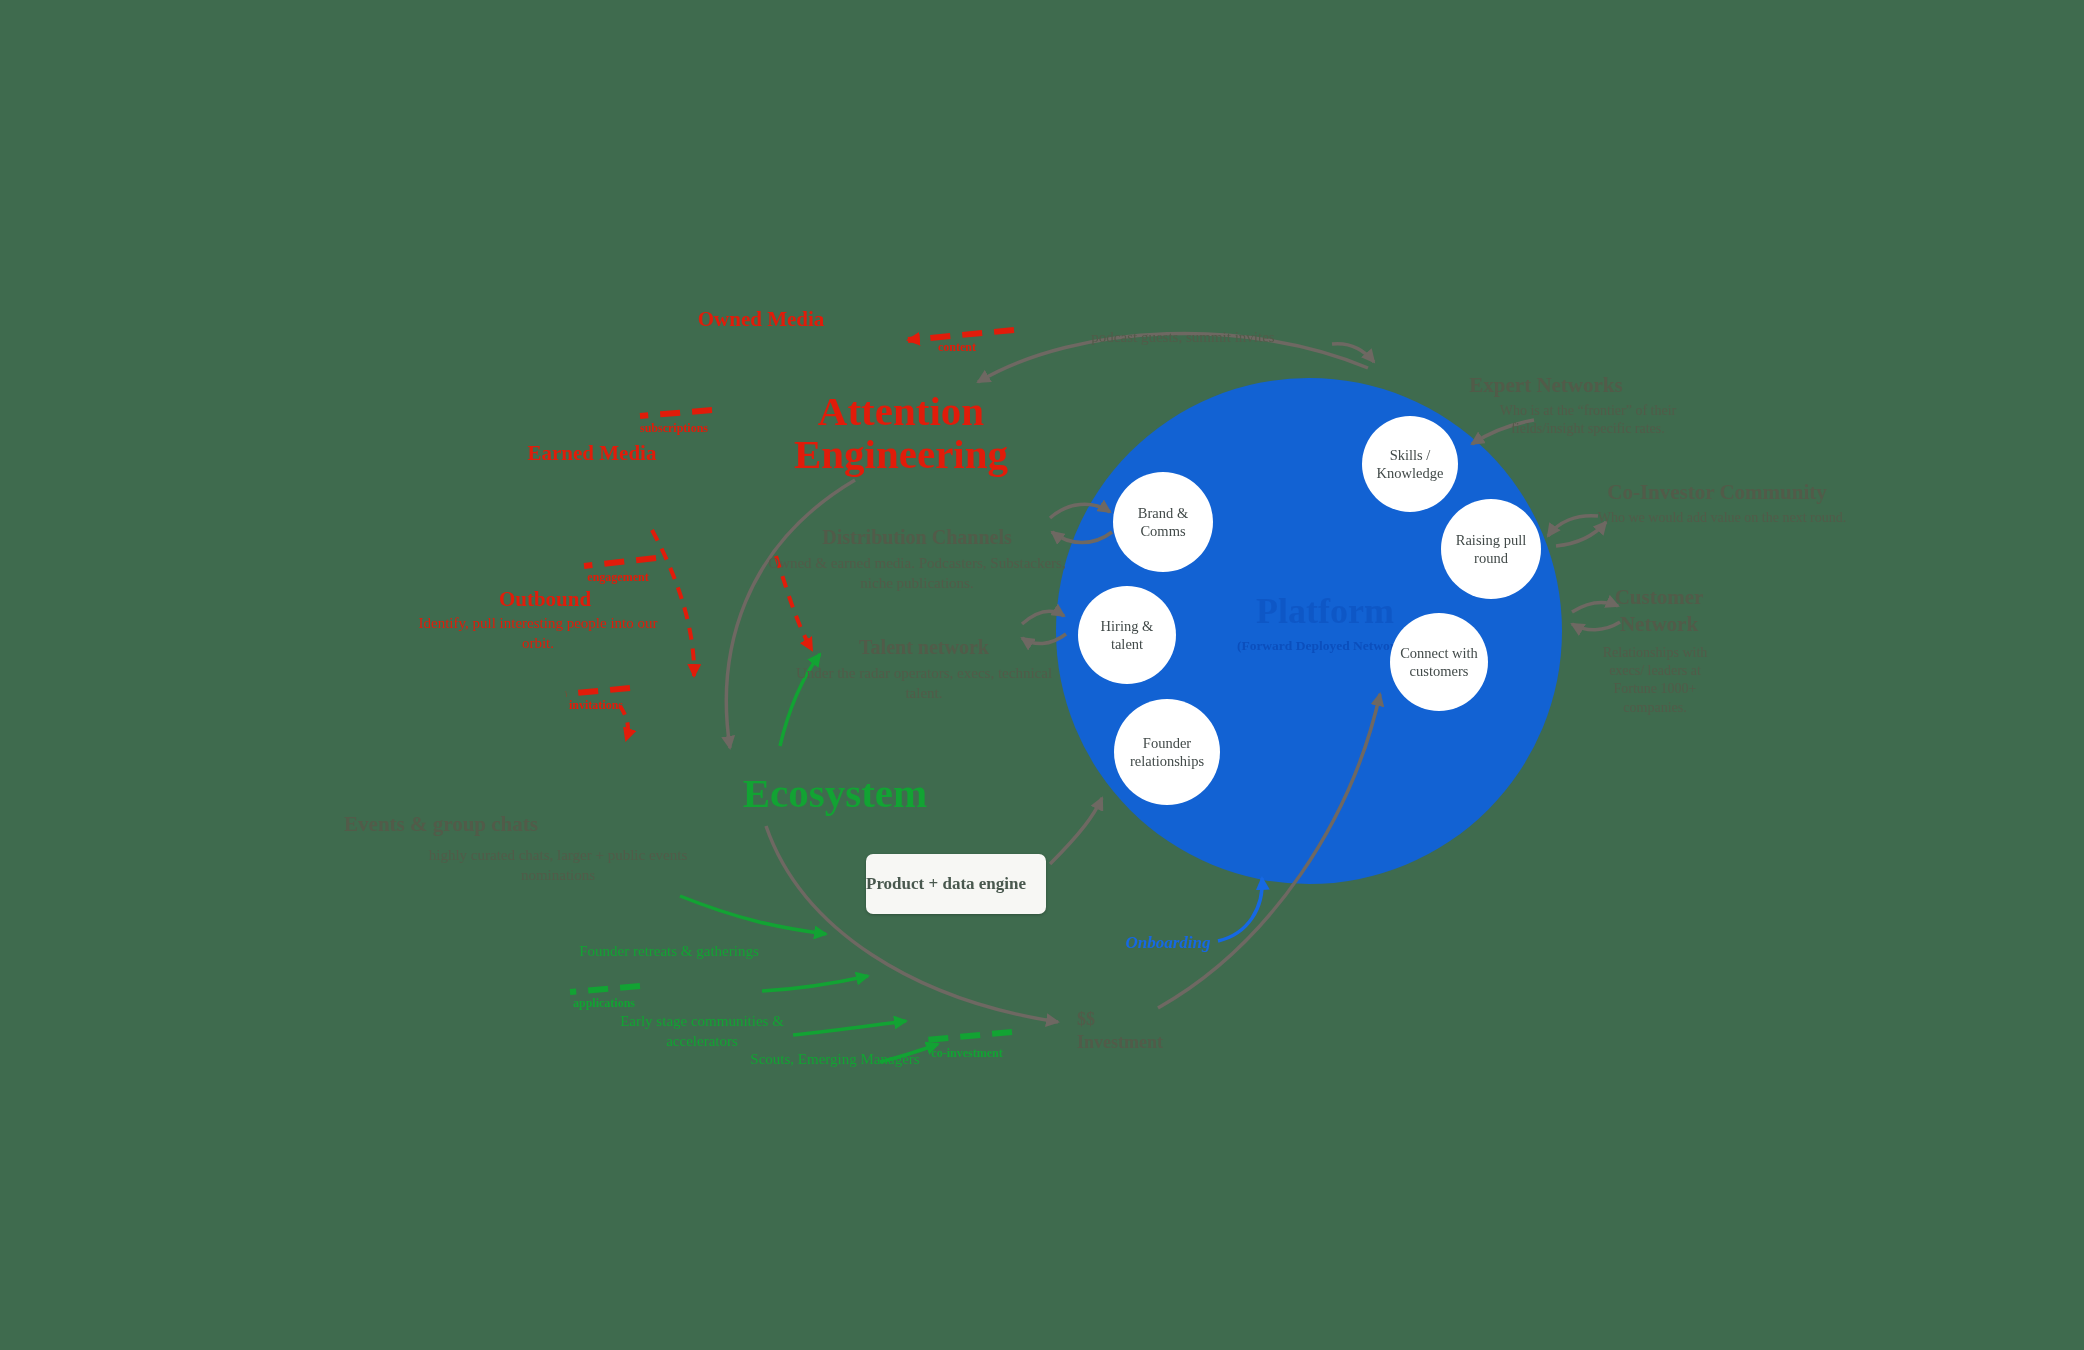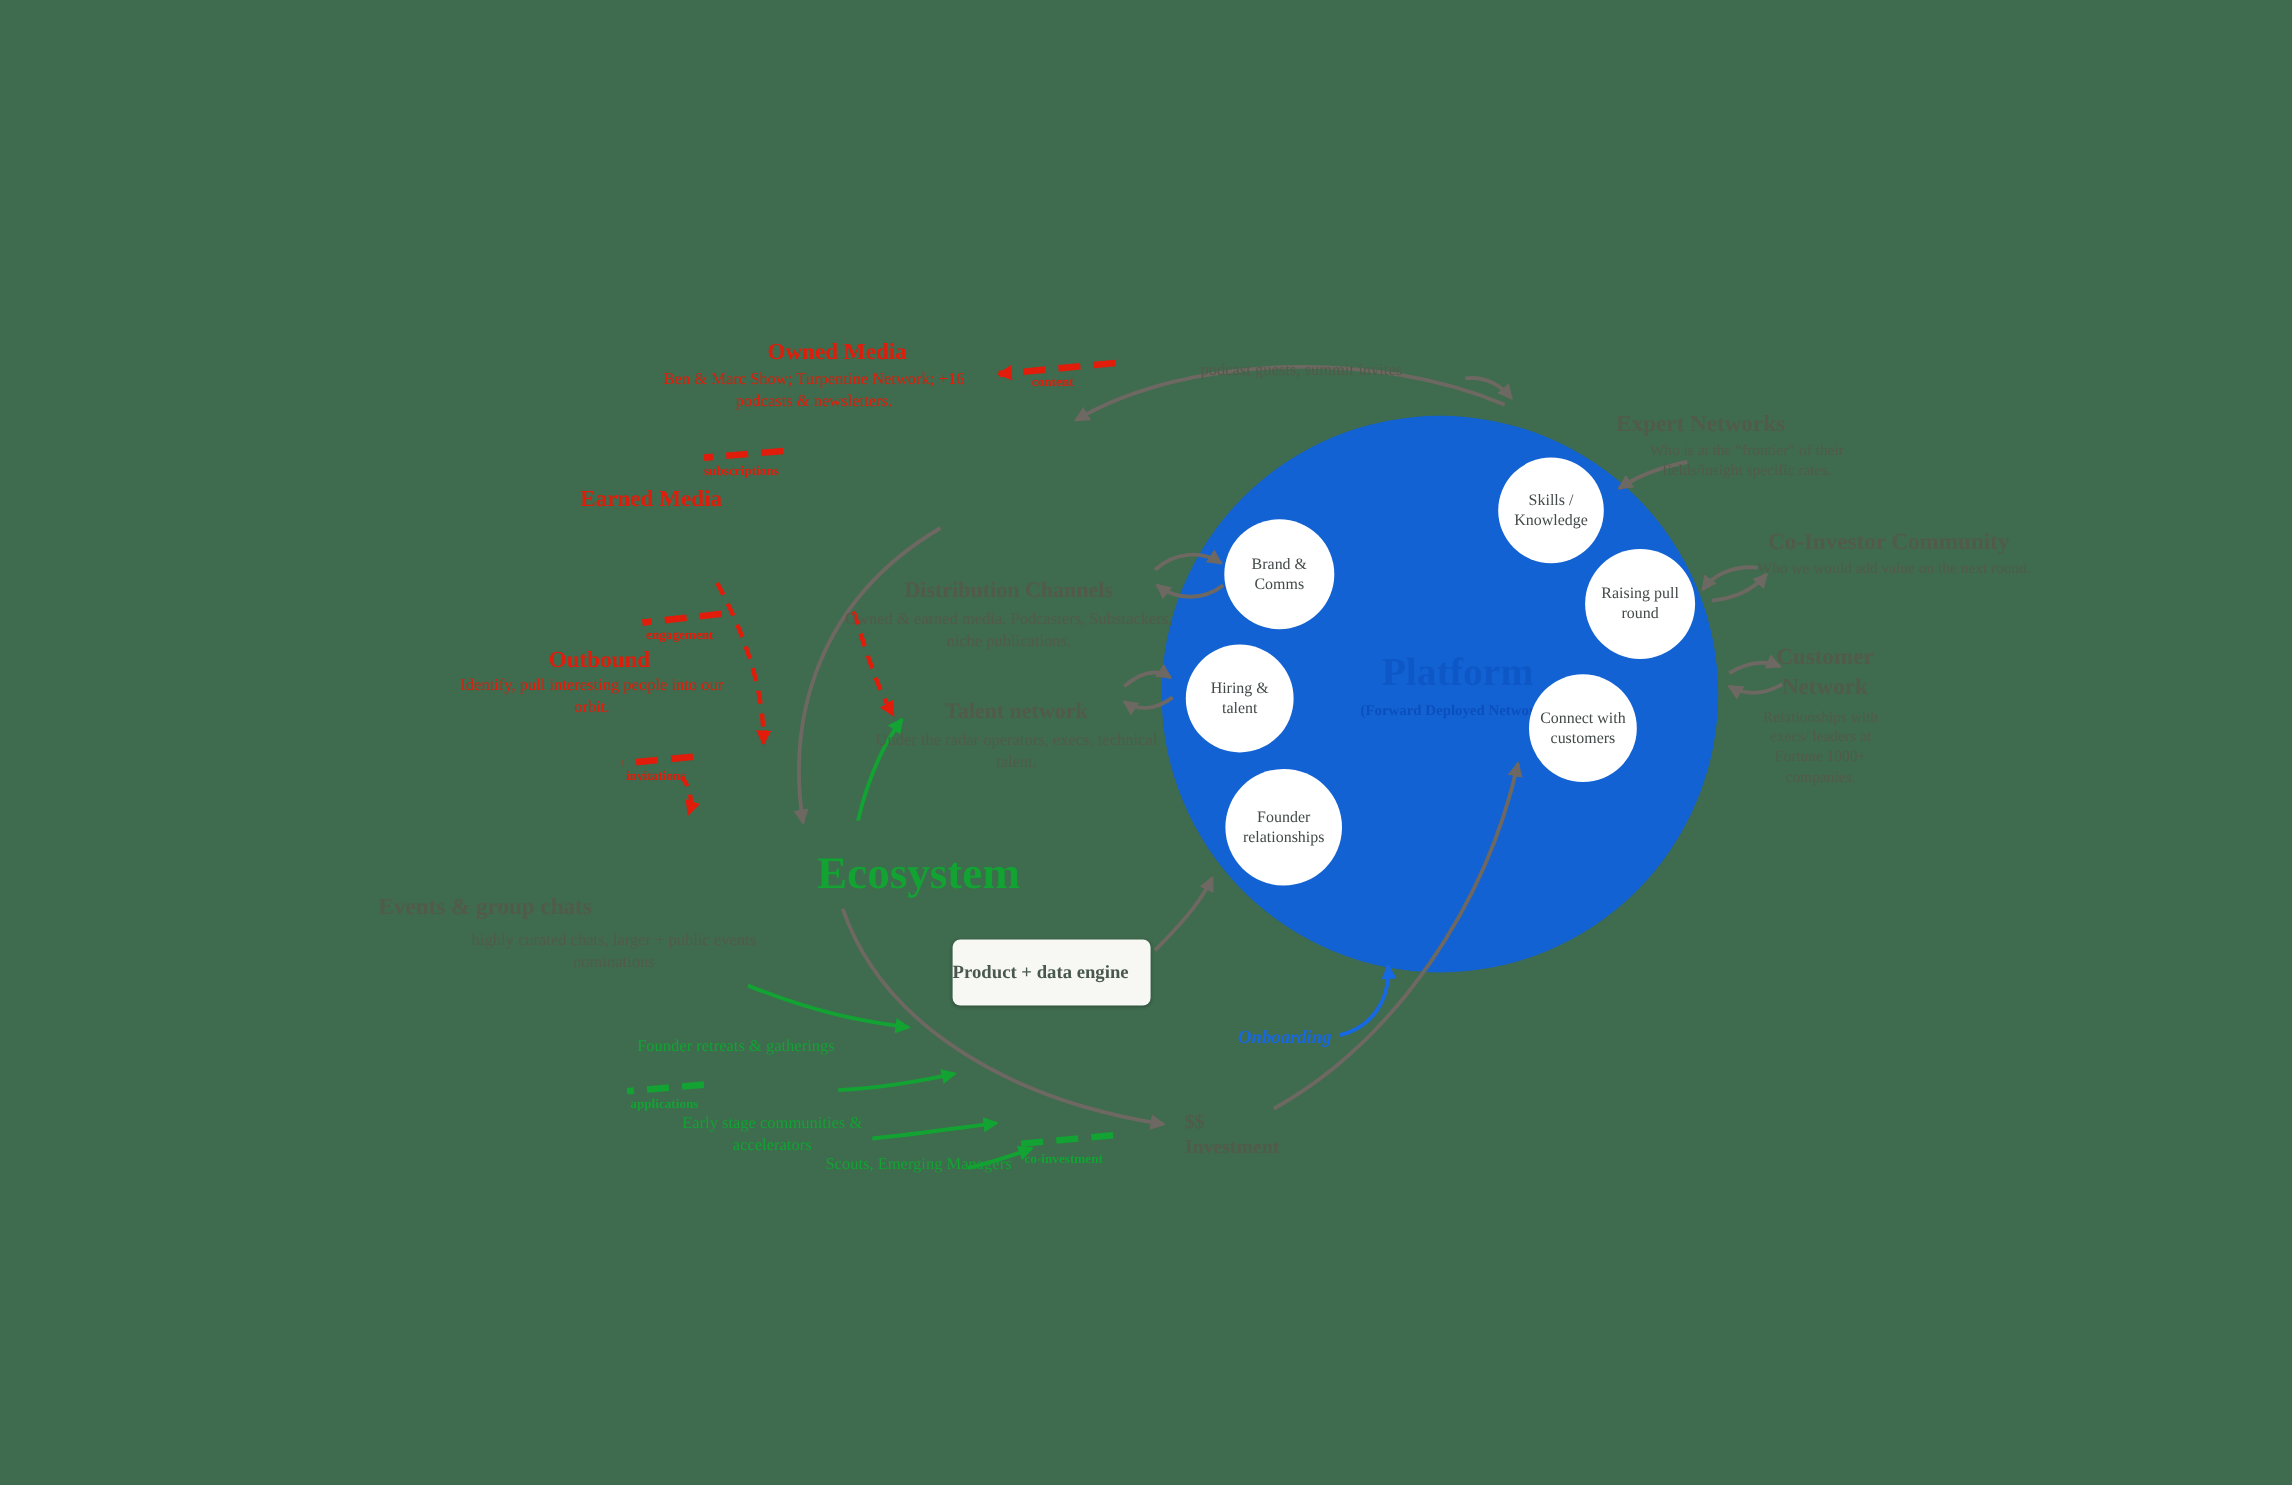--- a/index.html
+++ b/index.html
@@ -115,22 +115,22 @@
       <path d="M 793 1035 C 833 1031, 867 1026, 906 1021" marker-end="url(#mGreen)"></path>
       <path d="M 880 1062 C 904 1056, 922 1050, 938 1044" marker-end="url(#mGreen)"></path>
       <path d="M 640 986 L 570 992" stroke-width="6" stroke-dasharray="20 12"></path>
       <path d="M 1012 1032 L 926 1040" stroke-width="6" stroke-dasharray="20 12"></path>
     </g>
 
     <path d="M 1218 941 C 1248 934, 1264 908, 1262 878" stroke="#1668e3" stroke-width="3.5" fill="none" marker-end="url(#mBlue)"></path>
   </svg>
 
   <div class="t red h2" style="left:740px;top:306px;margin-left:21px;">Owned Media</div>
-  <div class="t red body" style="left:740px;top:336px;width:310px;">Ben &amp; Marc Show; Turpentine Network; +16 podcasts &amp; newsletters.</div>
   <div class="t red tiny" style="left:957px;top:340px;">content</div>
+  <div class="t red h1" style="left:901px;top:390px;width:280px;">Attention Engineering</div>
   <div class="t red tiny" style="left:674px;top:421px;">subscriptions</div>
   <div class="t red h2" style="left:592px;top:440px;">Earned Media</div>
   <div class="t red tiny" style="left:618px;top:570px;">engagement</div>
   <div class="t red h2" style="left:545px;top:586px;">Outbound</div>
   <div class="t red body" style="left:538px;top:614px;width:240px;">Identify, pull interesting people into our orbit.</div>
   <div class="t red tiny" style="left:596px;top:698px;">invitations</div>
 
   <div class="t gray body" style="left:1183px;top:328px;">podcast guests, summit invites</div>
   <div class="t gray h3" style="left:917px;top:524px;">Distribution Channels</div>
   <div class="t gray body" style="left:917px;top:554px;width:300px;">Owned &amp; earned media. Podcasters, Substackers, niche publications.</div>

